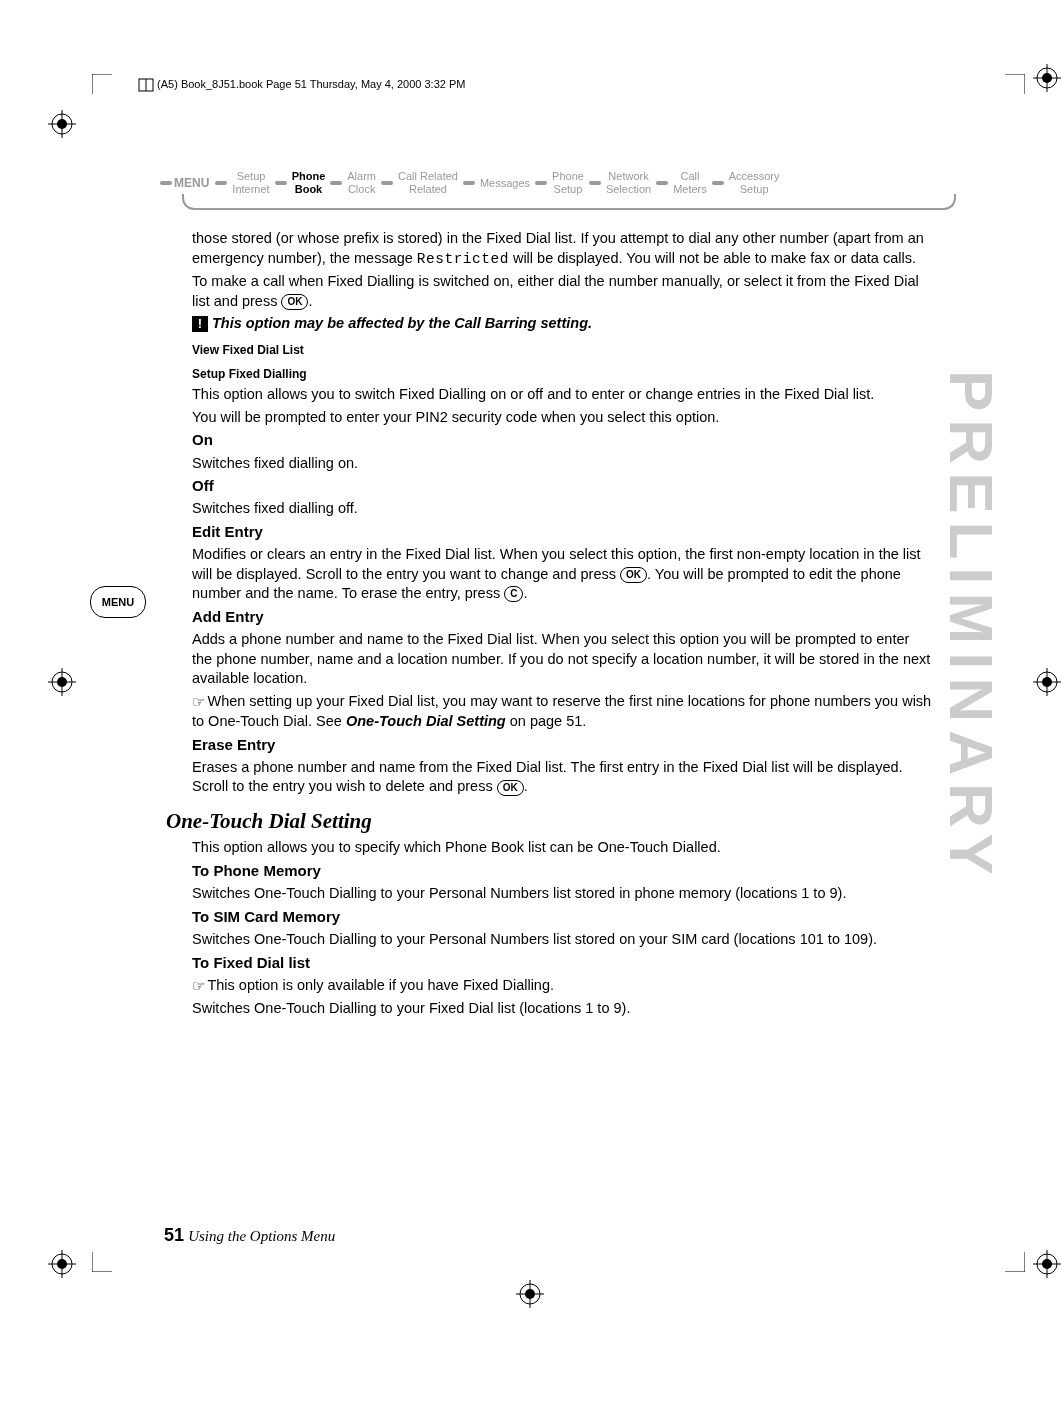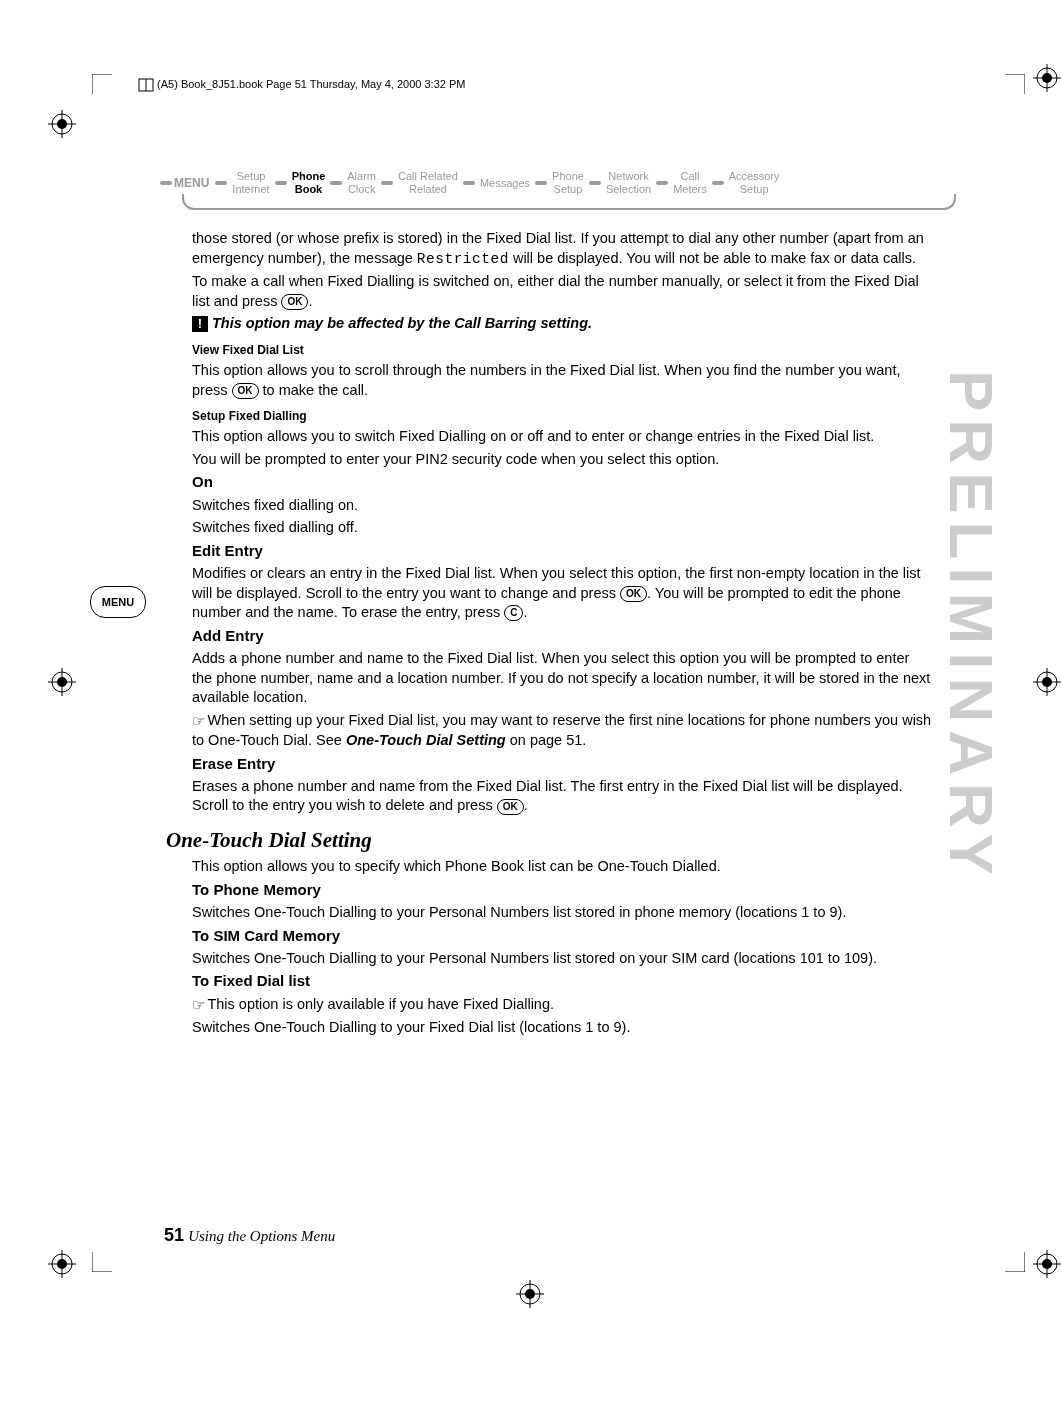--- a/index.html
+++ b/index.html
@@ -321,29 +321,29 @@
   <div class="side-menu-icon">MENU</div>
 
   <div class="watermark">PRELIMINARY</div>
 
   <div class="content">
     <p><span>those stored (or whose prefix is stored) in the Fixed Dial list. If you attempt to dial any other number (apart from an emergency number), the message </span><span class="mono">Restricted</span><span> will be displayed. You will not be able to make fax or data calls.</span></p>
     <p><span>To make a call when Fixed Dialling is switched on, either dial the number manually, or select it from the Fixed Dial list and press </span><span class="btn-oval">OK</span><span>.</span></p>
     <p><span class="note-icon">!</span><span class="italic-bold">This option may be affected by the Call Barring setting.</span></p>
 
     <div class="h-bold">View Fixed Dial List</div>
-    <p><span>This option allows you to scroll through the numbers in the Fixed Dial list. When you find the number you want, press </span><span class="btn-oval">OK</span><span> to make the call.</span></p>
 
     <div class="h-bold">Setup Fixed Dialling</div>
     <p>This option allows you to switch Fixed Dialling on or off and to enter or change entries in the Fixed Dial list.</p>
     <p>You will be prompted to enter your PIN2 security code when you select this option.</p>
 
     <div class="h-sub">On</div>
     <p>Switches fixed dialling on.</p>
 
+    <div class="h-sub">Off</div>
     <p>Switches fixed dialling off.</p>
 
     <div class="h-sub">Edit Entry</div>
     <p><span>Modifies or clears an entry in the Fixed Dial list. When you select this option, the first non-empty location in the list will be displayed. Scroll to the entry you want to change and press </span><span class="btn-oval">OK</span><span>. You will be prompted to edit the phone number and the name. To erase the entry, press </span><span class="btn-oval">C</span><span>.</span></p>
 
     <div class="h-sub">Add Entry</div>
     <p>Adds a phone number and name to the Fixed Dial list. When you select this option you will be prompted to enter the phone number, name and a location number. If you do not specify a location number, it will be stored in the next available location.</p>
     <p><span class="hand-icon">☞</span><span>When setting up your Fixed Dial list, you may want to reserve the first nine locations for phone numbers you wish to One-Touch Dial. See </span><span class="link-bold">One-Touch Dial Setting</span><span> on page 51.</span></p>
 
     <div class="h-sub">Erase Entry</div>

